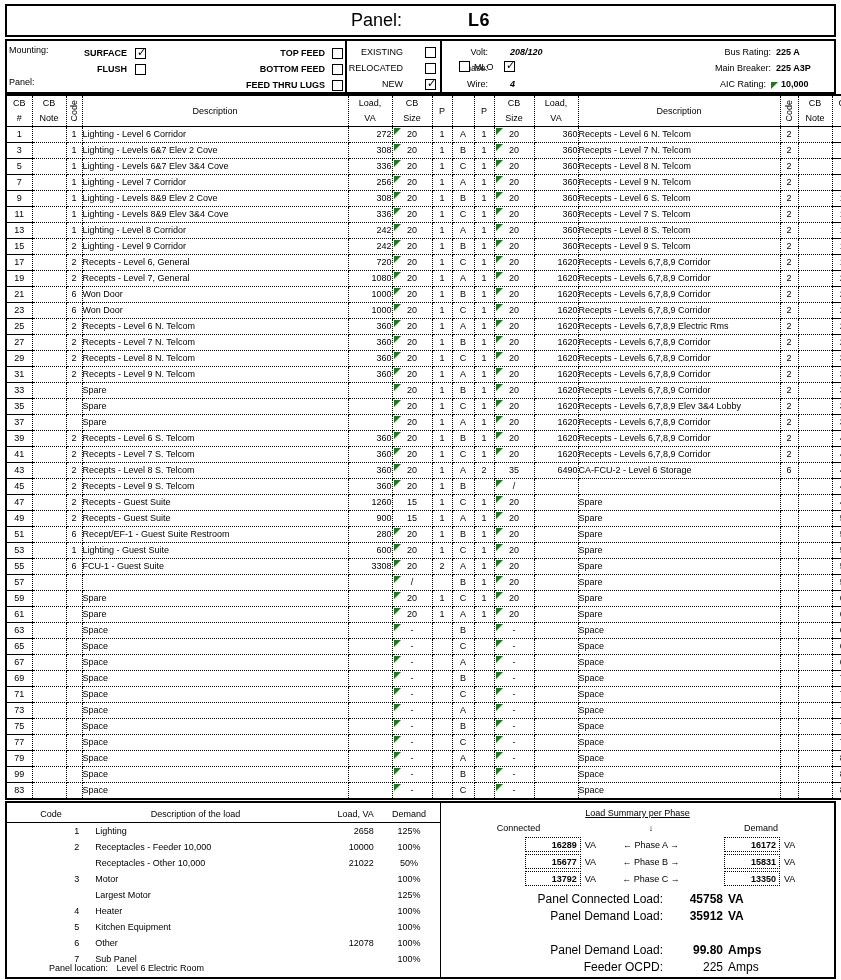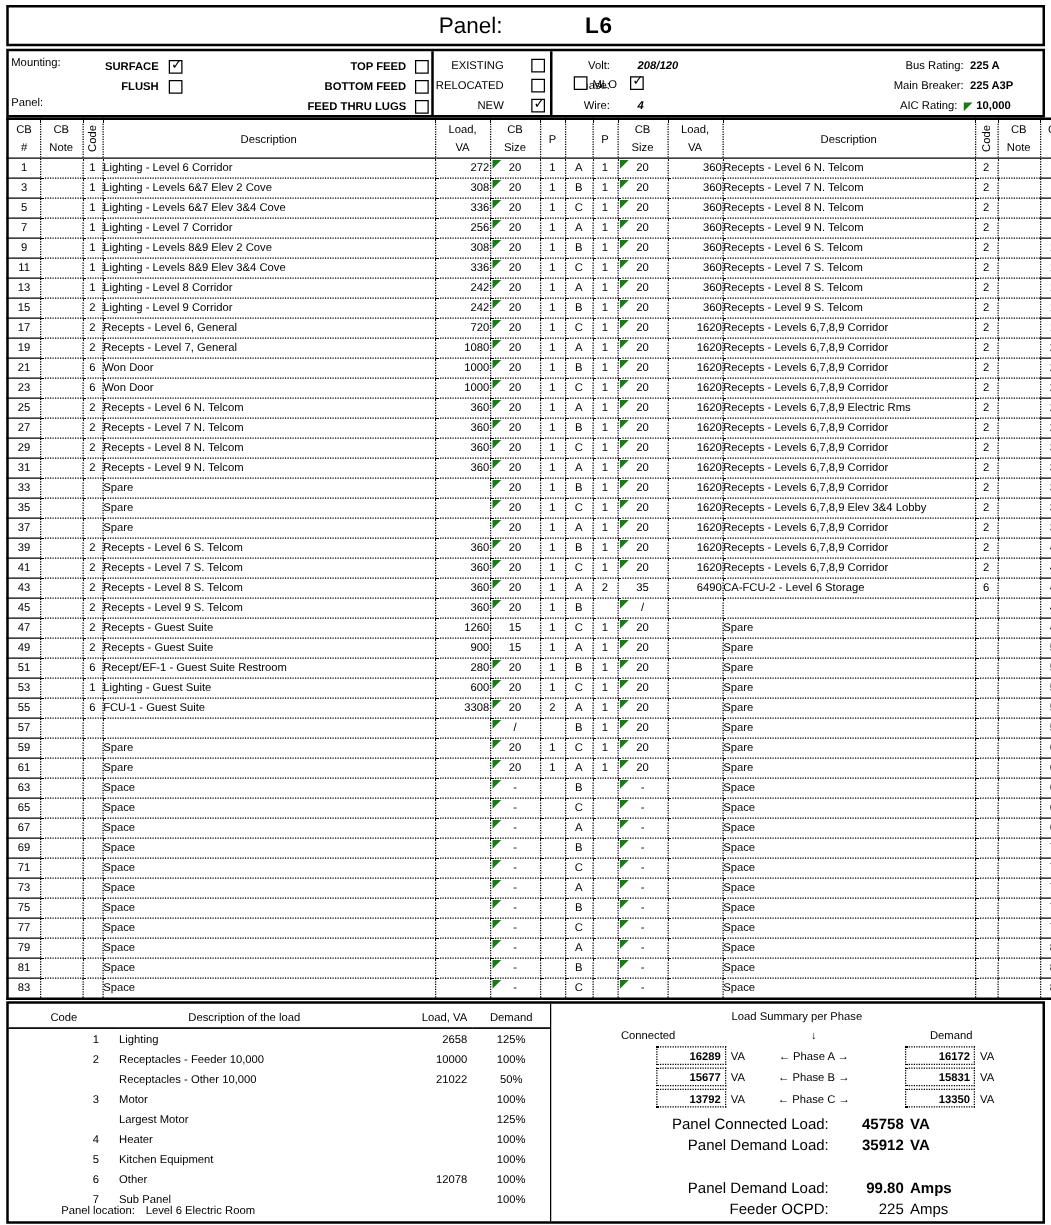--- a/index.html
+++ b/index.html
@@ -118,21 +118,21 @@
   .ch-load{width:78px;text-align:right;padding-right:4px !important;}
   .ch-dem{width:62px;text-align:center;}
   td.code-n{text-align:right;padding-right:16px !important;}
   td.code-d{text-align:left;}
   td.code-l{text-align:right;padding-right:4px !important;font-weight:bold;}
   td.code-dm{text-align:center;}
   .panel-loc{position:absolute;left:0;bottom:4px;width:100%;font-size:9px;}
   .panel-loc .pl-l{display:inline-block;width:101px;text-align:right;}
   .panel-loc .pl-v{padding-left:6px;}
 
-  .ls-title{text-align:center;font-size:9px;height:15px;line-height:15px;}
+  .ls-title{text-align:center;font-size:9px;height:15px;line-height:15px;text-decoration:underline;}
   .ls-head{display:flex;height:15px;line-height:15px;font-size:9px;}
   .ls-head .h1{width:155px;text-align:center;}
   .ls-head .h2{width:110px;text-align:center;}
   .ls-head .h3{width:110px;text-align:center;}
   .ls-row{display:flex;height:17px;align-items:center;font-size:9px;}
   .val-box{
     width:56px;height:15px;line-height:15px;border:1px dotted #000;
     box-sizing:border-box;text-align:right;padding-right:3px;font-weight:bold;
   }
   .ls-c1{width:155px;display:flex;justify-content:flex-end;align-items:center;}
@@ -985,21 +985,21 @@
           <td class="c">A</td>
           <td class="c"></td>
           <td class="cbsize"><span class="flag"></span>-</td>
           <td class="r"></td>
           <td class="l">Space</td>
           <td class="c"></td>
           <td class="c"></td>
           <td class="c num">80</td>
         </tr>
         <tr>
-          <td class="c num">81</td>
+          <td class="c num">99</td>
           <td class="c"></td>
           <td class="c"></td>
           <td class="l">Space</td>
           <td class="r"></td>
           <td class="cbsize"><span class="flag"></span>-</td>
           <td class="c"></td>
           <td class="c">B</td>
           <td class="c"></td>
           <td class="cbsize"><span class="flag"></span>-</td>
           <td class="r"></td>

